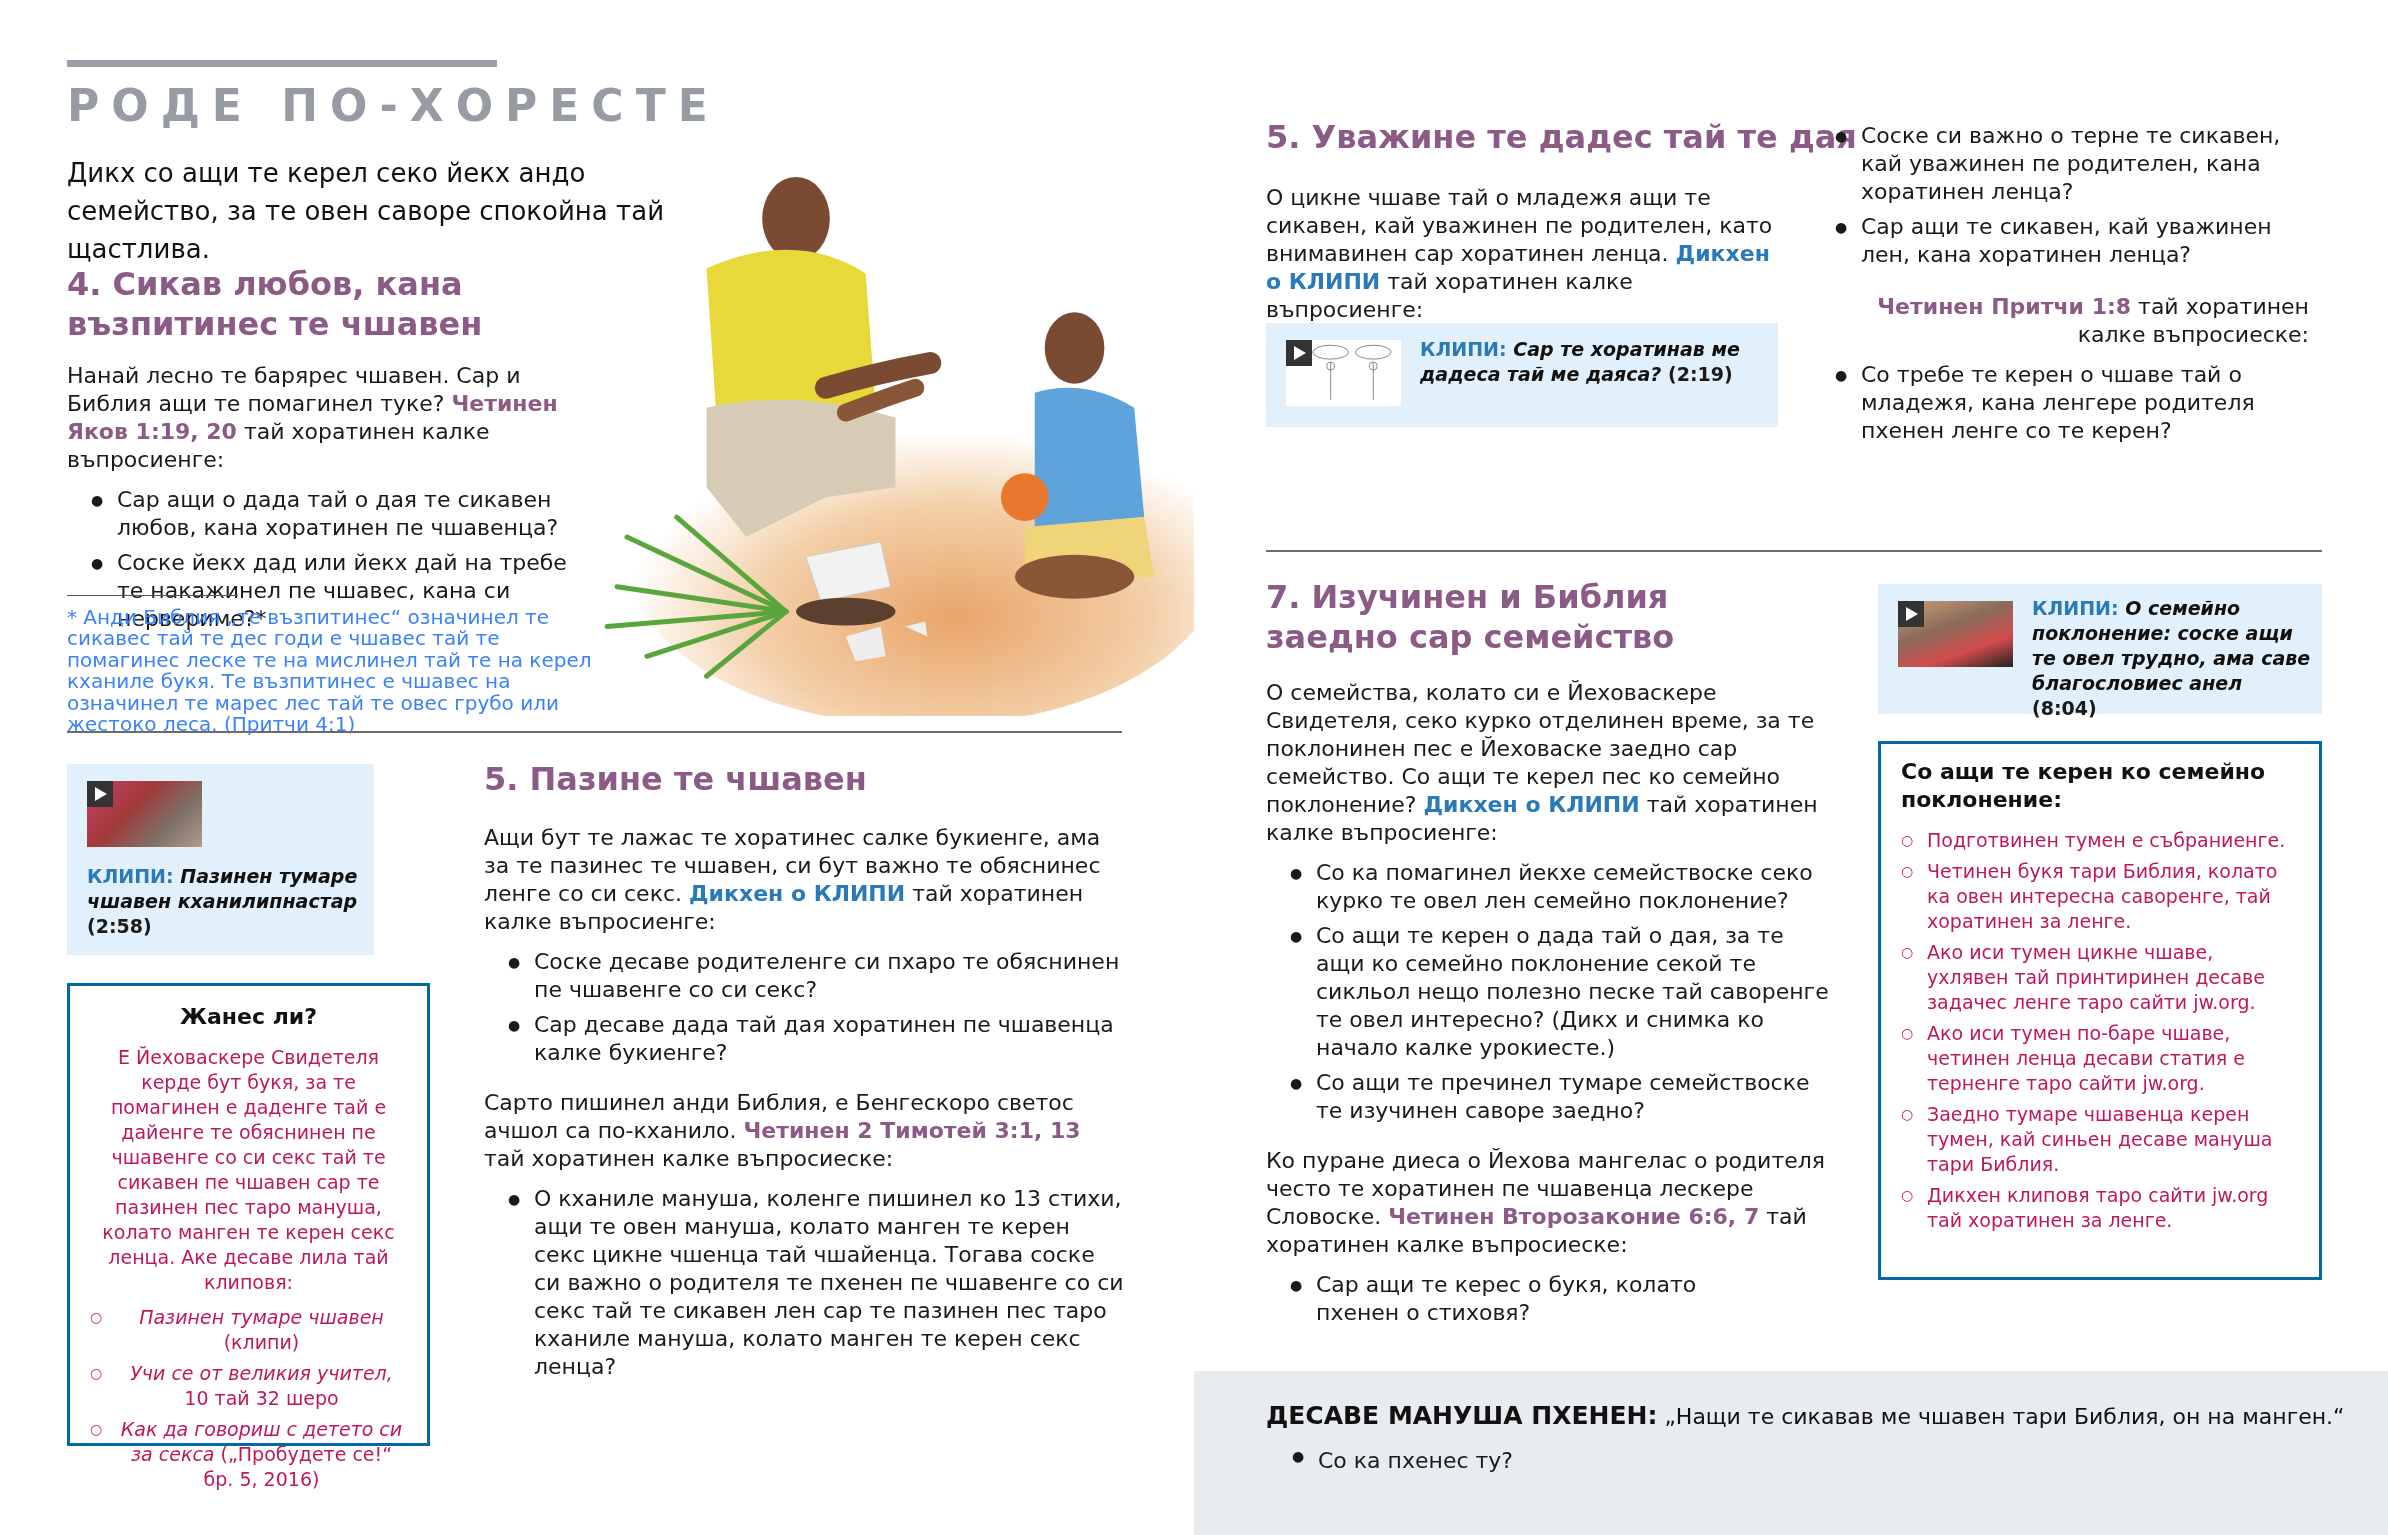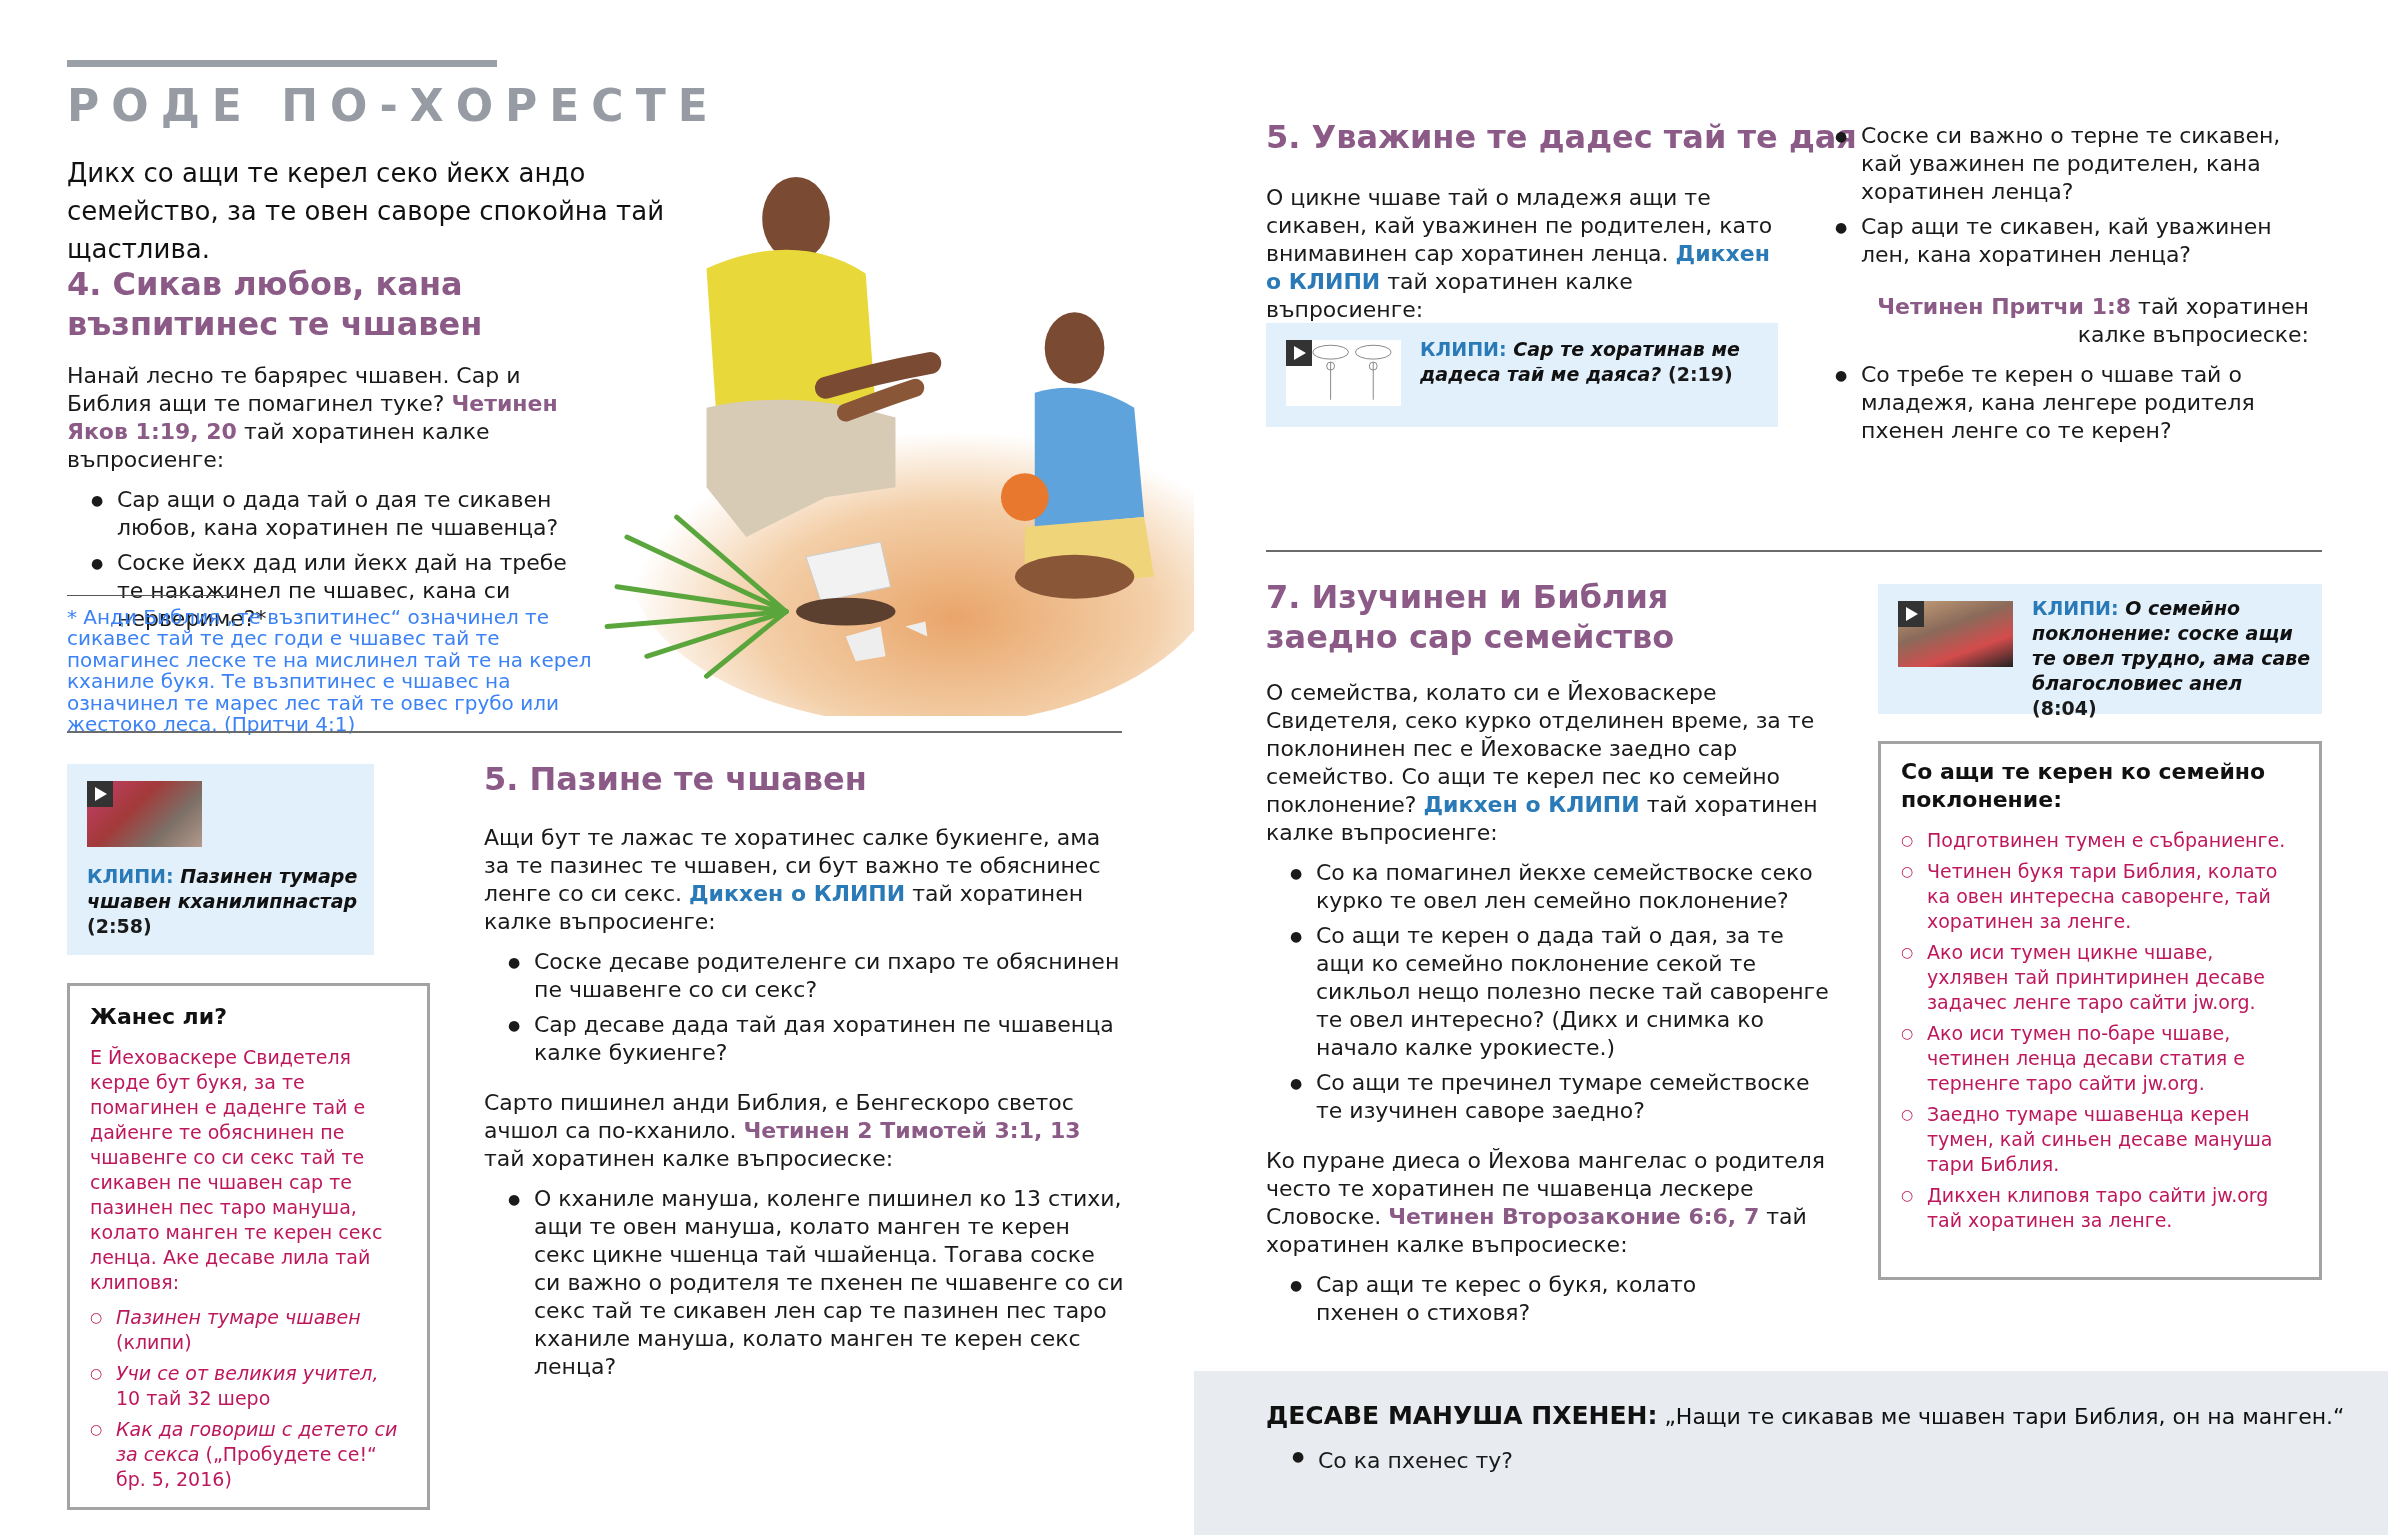--- a/index.html
+++ b/index.html
@@ -22,21 +22,21 @@
   .rule { height: 2px; background: #6b6b6b; }
   .footnote-rule { left: 67px; top: 595px; width: 171px; height: 1px; background: #555; }
   .footnote { left: 67px; top: 607px; width: 537px; font-size: 20px; line-height: 21.4px; color: #3b82f6; }
   .clip { background: #e2f0fb; }
   .clip .thumb { position: absolute; overflow: hidden; }
   .clip .play { position: absolute; left: 0; top: 0; width: 26px; height: 26px; background: #333; }
   .clip .play::after { content: ""; position: absolute; left: 8px; top: 6px; border-left: 12px solid #fff; border-top: 7px solid transparent; border-bottom: 7px solid transparent; }
   .clip .cap { position: absolute; font-size: 19px; line-height: 25px; font-weight: bold; }
   .clip .cap .lbl { color: #2a7ab8; font-style: normal; }
   .clip .cap .ttl { font-style: italic; color: #111; }
-  .box { border: 3px solid #a3a3a3; background: #fff; }
+  .box { border: 3px solid #0369a1; background: #fff; }
   .box h3 { font-size: 22px; font-weight: bold; line-height: 28px; color: #111; }
   .box .txt { font-size: 19px; line-height: 25px; color: #be185d; }
   .it { font-style: italic; }
   .discuss { left: 1194px; top: 1371px; width: 1194px; height: 164px; background: #e8ebef; }
   .discuss .lead { position: absolute; left: 72px; top: 30px; font-size: 22px; color: #111; }
   .discuss .lead b { font-size: 25px; }
   .discuss ul { position: absolute; left: 98px; top: 70px; font-size: 22px; }
   .illus { left: 597px; top: 159px; width: 597px; height: 557px; }
 </style>
 </head>
@@ -103,21 +103,21 @@
   <div class="thumb" style="left:20px; top:17px; width:115px; height:66px; background:linear-gradient(135deg,#c43f6c,#a33a3a 40%,#7c6f66 70%,#b39a8d);">
     <div class="play"></div>
   </div>
   <div class="cap" style="left:20px; top:100px; width:318px;">
     <span class="lbl">КЛИПИ:</span>
     <span class="ttl">Пазинен тумаре чшавен кханилипнастар</span>
     <span>(2:58)</span>
   </div>
 </div>
 
-<div class="abs box" style="left:67px; top:983px; width:363px; height:527px; padding:17px 20px;">
+<div class="abs box" style="left:67px; top:983px; width:363px; height:463px; padding:17px 20px;text-align:center;">
   <h3>Жанес ли?</h3>
   <div class="txt" style="margin-top:14px;">Е Йеховаскере Свидетеля керде бут букя, за те помагинен е даденге тай е дайенге те обяснинен пе чшавенге со си секс тай те сикавен пе чшавен сар те пазинен пес таро мануша, колато манген те керен секс ленца. Аке десаве лила тай клиповя:</div>
   <ul class="circ txt" style="margin-top:10px;">
     <li><span class="it">Пазинен тумаре чшавен</span> <span>(клипи)</span></li>
     <li><span class="it">Учи се от великия учител,</span> <span>10 тай 32 шеро</span></li>
     <li><span class="it">Как да говориш с детето си за секса</span> <span>(„Пробудете се!“ бр. 5, 2016)</span></li>
   </ul>
 </div>
 
 <h2 class="abs sec" style="left:484px; top:759px;">5. Пазине те чшавен</h2>

